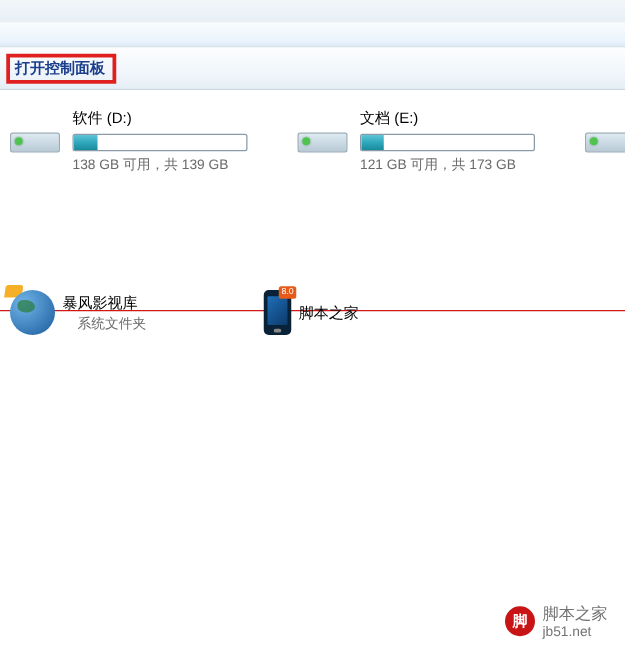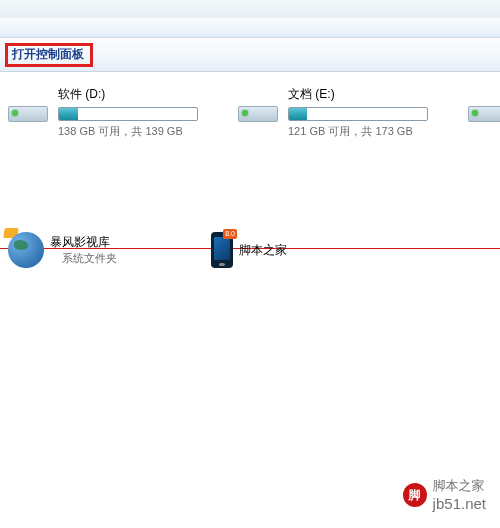--- a/index.html
+++ b/index.html
@@ -108,15 +108,15 @@
       <div class="title">脚本之家</div>
     </div>
   </div>
 
 </div>
 
 <div class="watermark">
   <div class="logo">脚</div>
   <div>
     <div class="txt">脚本之家</div>
-    <div class="txt" style="font-size:15px">jb51.net</div>
+    <div class="txt" style="font-size:11px">jb51.net</div>
   </div>
 </div>
 
 </body></html>

